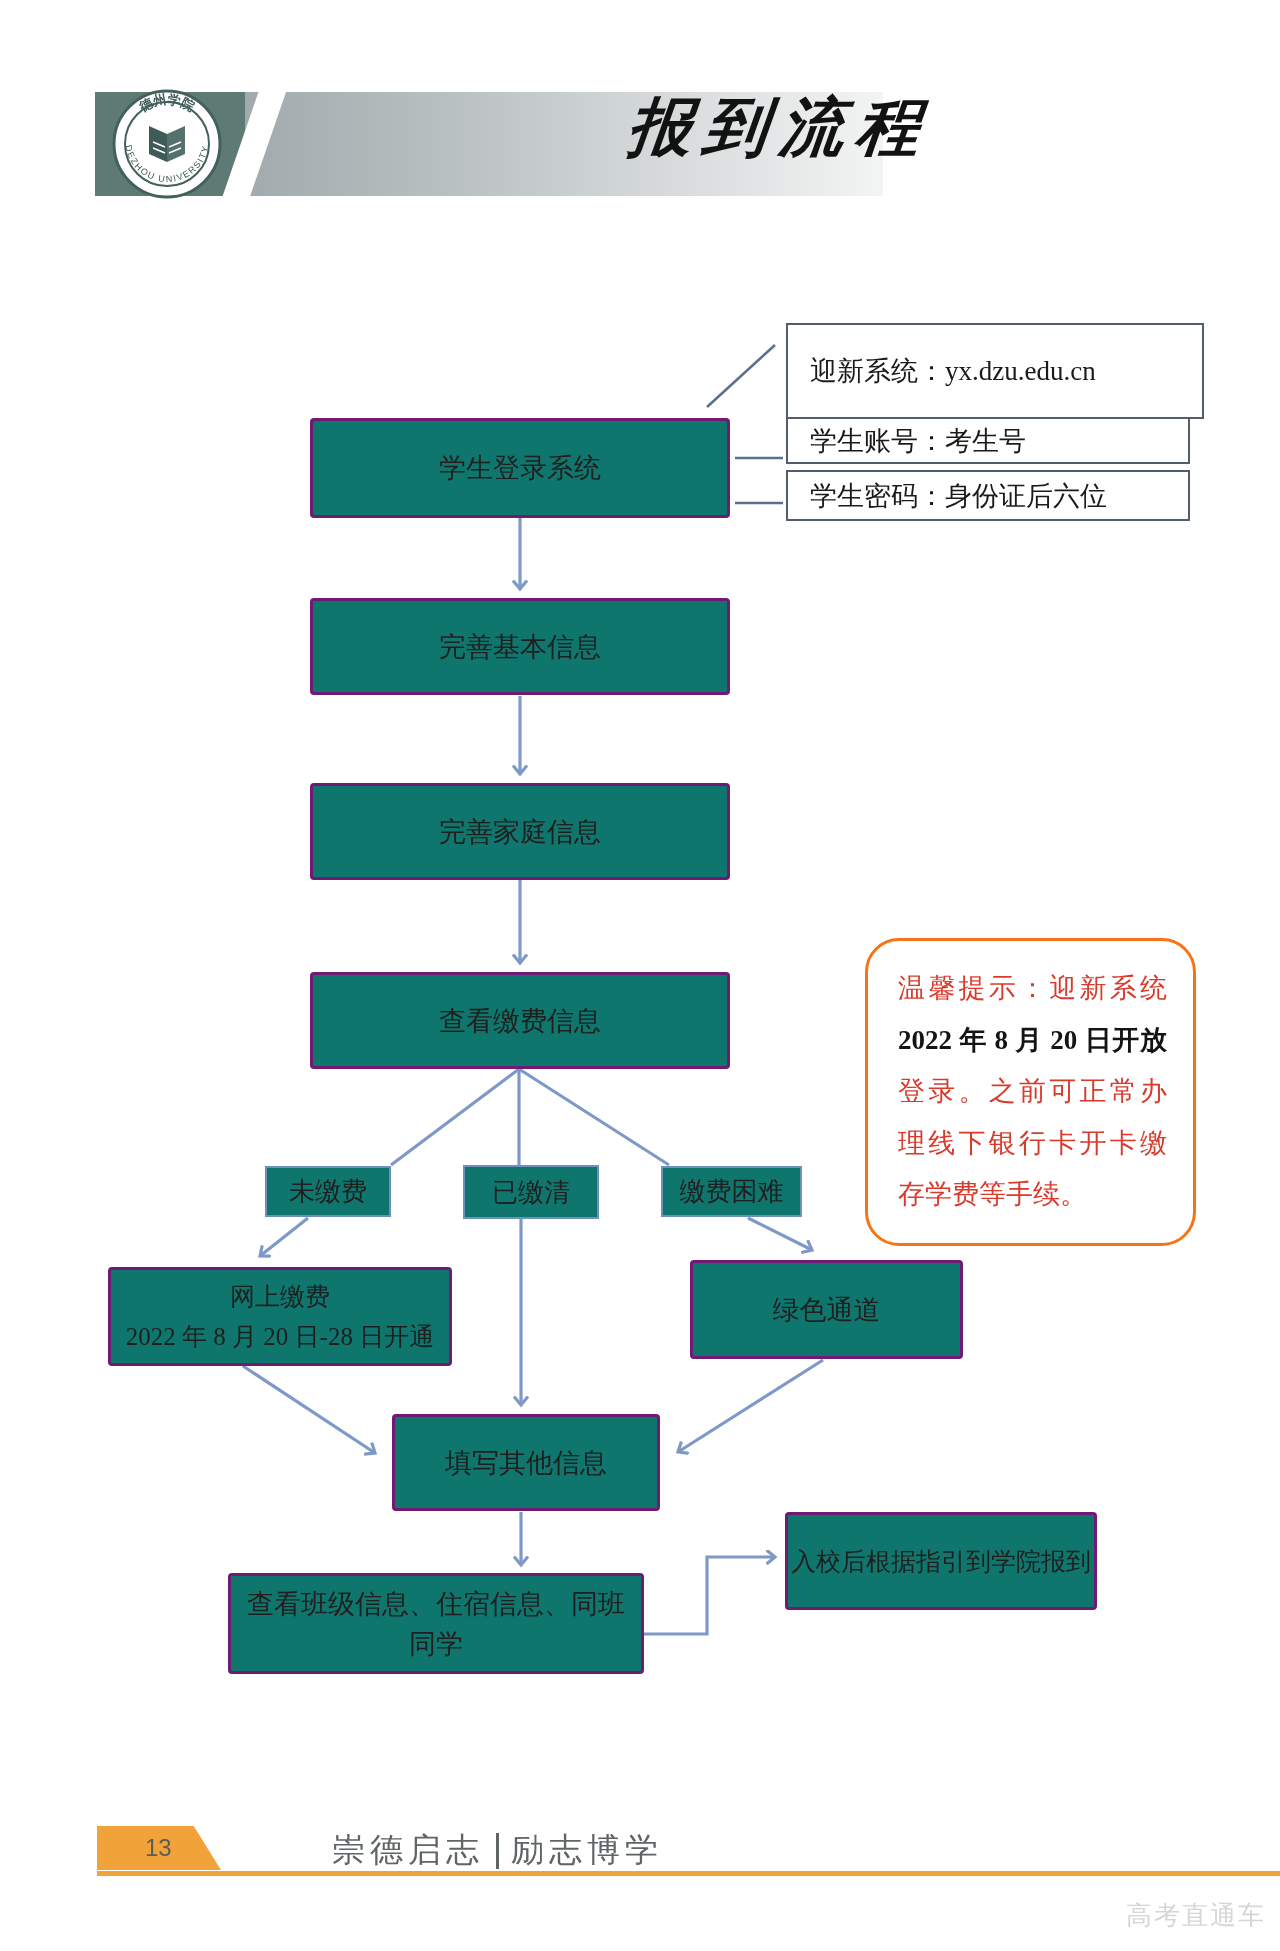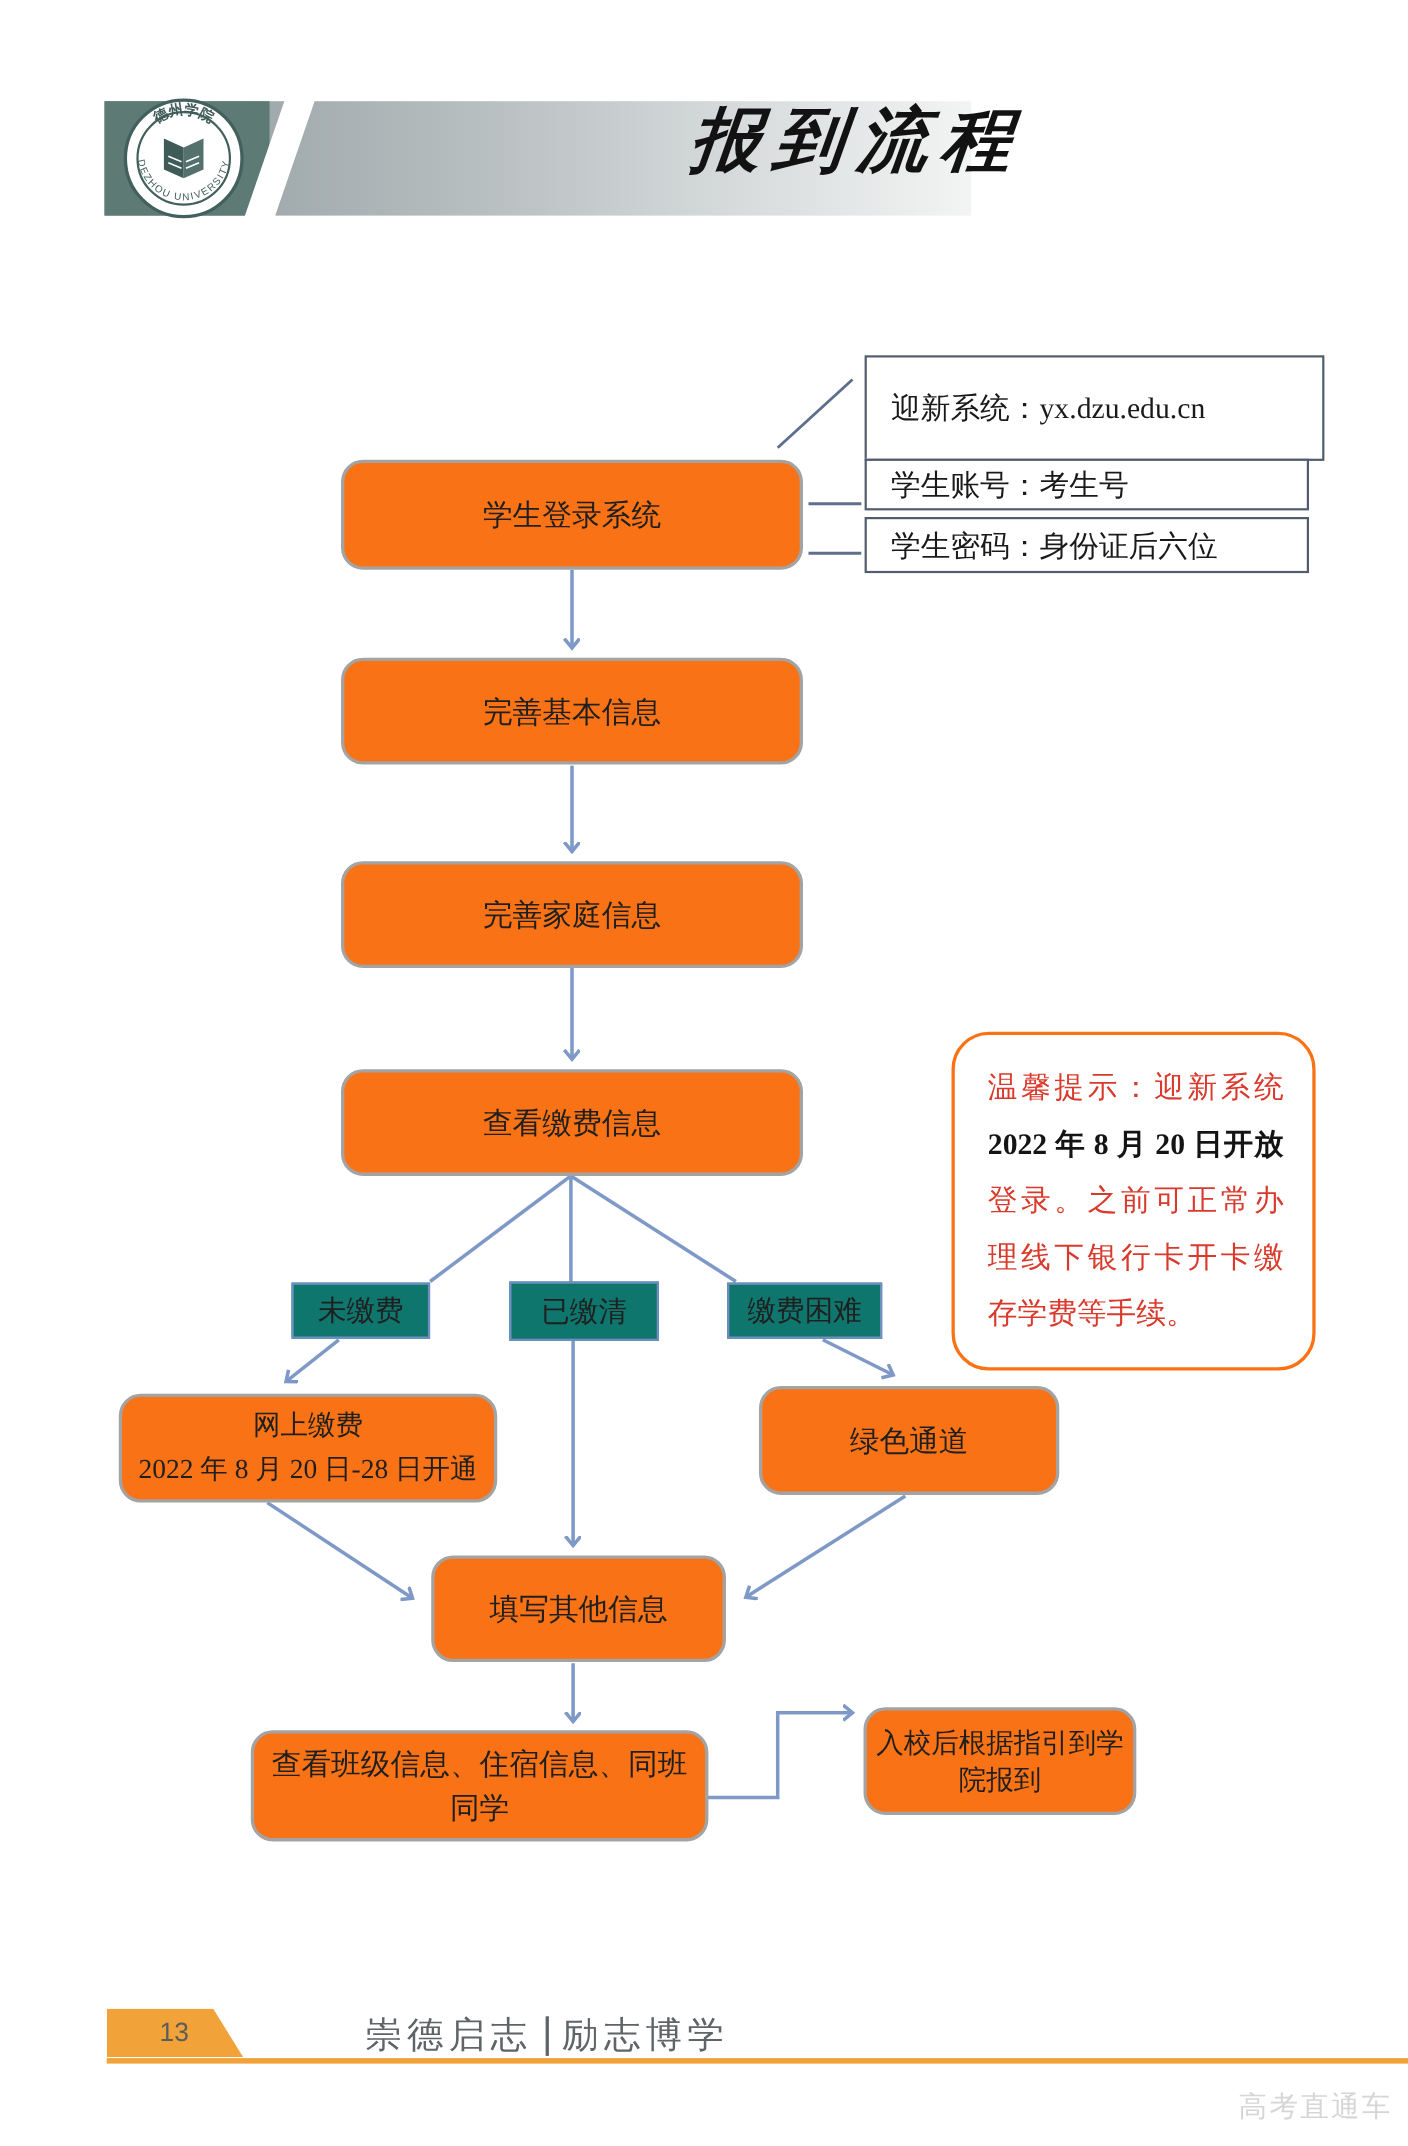--- a/index.html
+++ b/index.html
@@ -11,21 +11,21 @@
   #teal-block{position:absolute;left:0;top:0;width:150px;height:104px;background:#5d7a75;}
   #slash{position:absolute;left:146px;top:-14px;width:26px;height:134px;background:#ffffff;
          transform:rotate(19deg);}
   #banner-title{position:absolute;left:198px;top:22px;color:#ffffff;font-size:47px;
         font-weight:bold;font-family:"Liberation Sans","DejaVu Sans",sans-serif;letter-spacing:2px;}
   #calligraphy{position:absolute;left:628px;top:84px;width:300px;font-size:64px;color:#121212;
         font-weight:bold;font-style:italic;letter-spacing:12px;transform:skewX(-6deg);
         font-family:"DejaVu Serif","Liberation Serif",serif;white-space:nowrap;}
   #logo{position:absolute;left:111px;top:88px;}
   
-  .flowbox{position:absolute;border:3px solid #a3a3a3;border-radius:20px;background:#f97316;
+  .flowbox{position:absolute;border:3px solid #701a75;border-radius:4px;background:#0f766e;
            display:flex;align-items:center;justify-content:center;text-align:center;
            font-size:27px;color:#1f1f1f;box-sizing:border-box;}
   .smallbox{position:absolute;border:2.5px solid #6f8fc0;background:#0f766e;
            display:flex;align-items:center;justify-content:center;text-align:center;
            font-size:26px;color:#1f1f1f;box-sizing:border-box;}
   .infobox{position:absolute;border:2.5px solid #515c6d;background:#ffffff;
            display:flex;align-items:center;text-align:left;padding-left:22px;
            font-size:27px;color:#1a1a1a;box-sizing:border-box;}
   .twoline{flex-direction:column;line-height:40px;}
   
@@ -146,21 +146,21 @@
   <div class="flowbox" style="left:690px;top:1260px;width:273px;height:99px;">
     <span>绿色通道</span>
   </div>
 
   <div class="flowbox" style="left:392px;top:1414px;width:268px;height:97px;">
     <span>填写其他信息</span>
   </div>
   <div class="flowbox" style="left:228px;top:1573px;width:416px;height:101px;line-height:40px;padding:10px 10px;">
     <span>查看班级信息、住宿信息、同班同学</span>
   </div>
-  <div class="flowbox" style="left:785px;top:1512px;width:248px;height:98px;font-size:25px;margin-top:40px;">
+  <div class="flowbox" style="left:785px;top:1512px;width:312px;height:98px;font-size:25px;">
     <span>入校后根据指引到学院报到</span>
   </div>
 
   <div id="tipbox">
     <span>温馨提示：迎新系统</span><span class="black">2022 年 8 月 20 日开放</span><span>登录。之前可正常办理线下银行卡开卡缴存学费等手续。</span>
   </div>
 
   <div id="page-tab">
     <span>13</span>
   </div>

